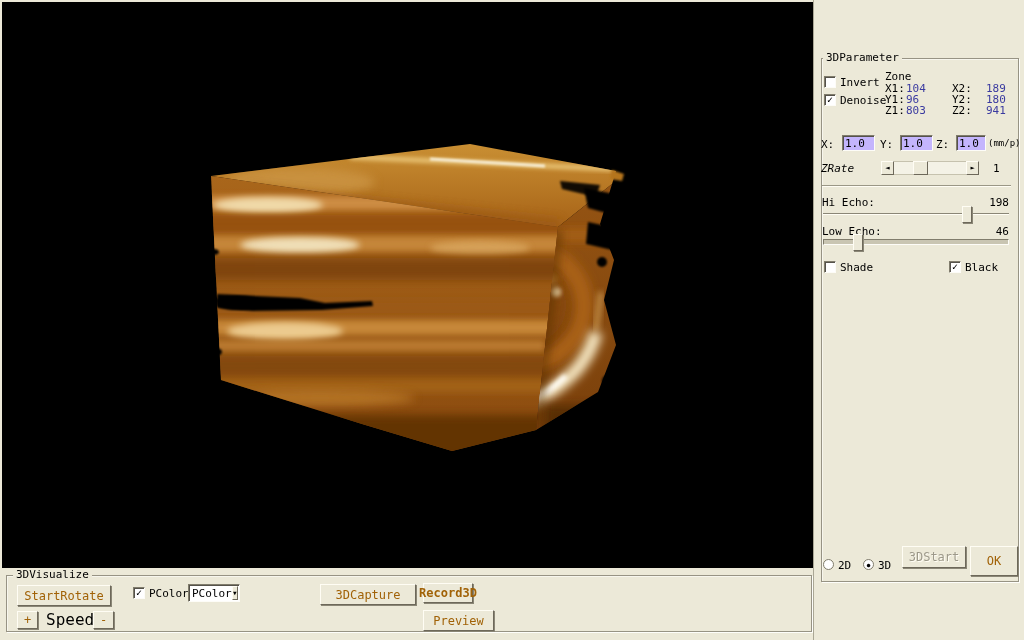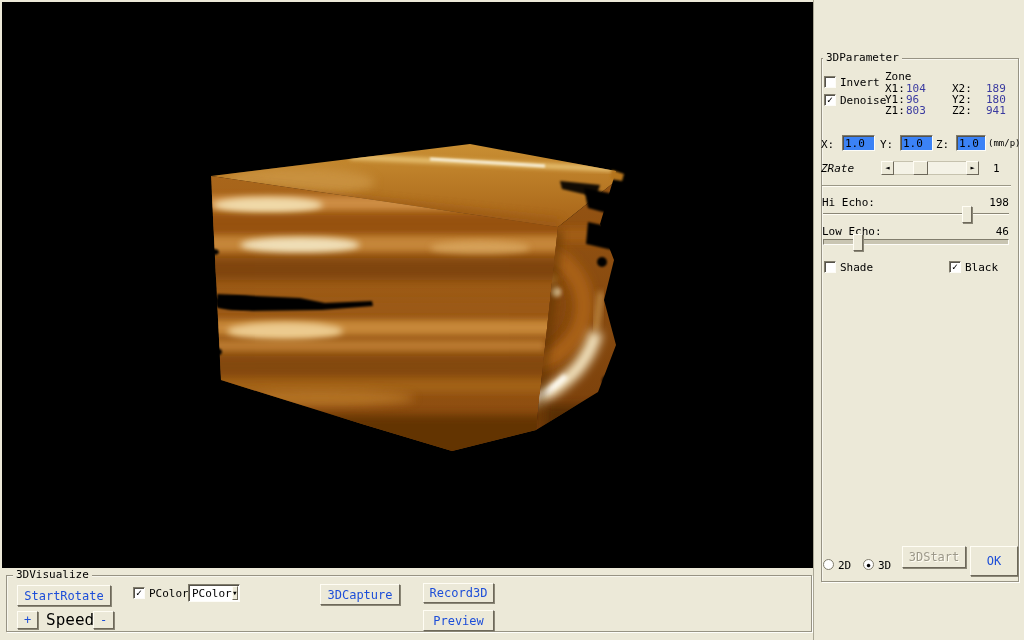--- a/index.html
+++ b/index.html
@@ -27,42 +27,42 @@
   }
   .grouplabel { position:absolute; background:#ece9d8; padding:0 3px; line-height:11px; }
 
   
   .btn {
     position:absolute;
     background:#ece9d8;
     border:1px solid;
     border-color:#fffdf4 #6d685a #6d685a #fffdf4;
     box-shadow:1px 1px 0 #8a8676;
-    font-family:"DejaVu Sans Mono", monospace; font-size:12px; color:#1d4ed8;
+    font-family:"DejaVu Sans Mono", monospace; font-size:12px; color:#a16207;
     display:flex; align-items:center; justify-content:center;
     cursor:default;
   }
   .btn.disabled { color:#9d998a; text-shadow:1px 1px 0 #fffdf4; }
 
   .checkbox {
     position:absolute; width:12px; height:12px; background:#fff;
     border:1px solid; border-color:#807c6c #fdfcf7 #fdfcf7 #807c6c;
     box-shadow:inset 1px 1px 0 #55524a;
     font-size:10px; line-height:10px; text-align:center; color:#000;
   }
   .radio {
     position:absolute; width:11px; height:11px; background:#fff; border-radius:50%;
     border:1px solid #807c6c;
     font-size:6px; line-height:9px; text-align:center; color:#000;
   }
   .lbl { position:absolute; white-space:nowrap; line-height:11px; }
   .zval { color:#3a3aa0; }
 
   .field {
-    position:absolute; background:#3b82f6;
+    position:absolute; background:#c4b5fd;
     border:1px solid; border-color:#807c6c #fdfcf7 #fdfcf7 #807c6c;
     box-shadow:inset 1px 1px 0 #55524a;
     font-family:"DejaVu Sans Mono", monospace; font-size:11px; padding:0 2px;
   }
   input.field { outline:none; }
 
   
   .scrollbar { position:absolute; height:14px; background:#f4f2e6; border:1px solid #c6c2ae; }
   .sb-btn {
     position:absolute; top:-1px; width:13px; height:14px; background:#ece9d8;
@@ -276,20 +276,20 @@
   <button class="btn" style="left:17px; top:17px; width:94px; height:21px;">StartRotate</button>
 
   <span class="checkbox" style="left:133px; top:19px;"><span>✓</span></span>
   <span class="lbl" style="left:149px; top:20px;">PColor</span>
 
   <div class="dropdown" style="left:188px; top:16px; width:52px;">
     <span class="dd-text">PColor</span>
     <span class="dd-btn"><span>▼</span></span>
   </div>
 
-  <button class="btn" style="left:320px; top:16px; width:80px; height:21px;">3DCapture</button>
-  <button class="btn" style="left:423px; top:15px; width:71px; height:20px;">Record3D</button>
+  <button class="btn" style="left:320px; top:16px; width:96px; height:21px;">3DCapture</button>
+  <button class="btn" style="left:423px; top:15px; width:50px; height:20px;font-weight:bold;">Record3D</button>
   <button class="btn" style="left:423px; top:42px; width:71px; height:21px;">Preview</button>
 
   <button class="btn" style="left:17px; top:43px; width:21px; height:18px;">+</button>
   <span class="lbl" style="left:46px; top:46px; font-size:16px;">Speed</span>
   <button class="btn" style="left:93px; top:43px; width:21px; height:18px;">-</button>
 </div>
 
 </body></html>

